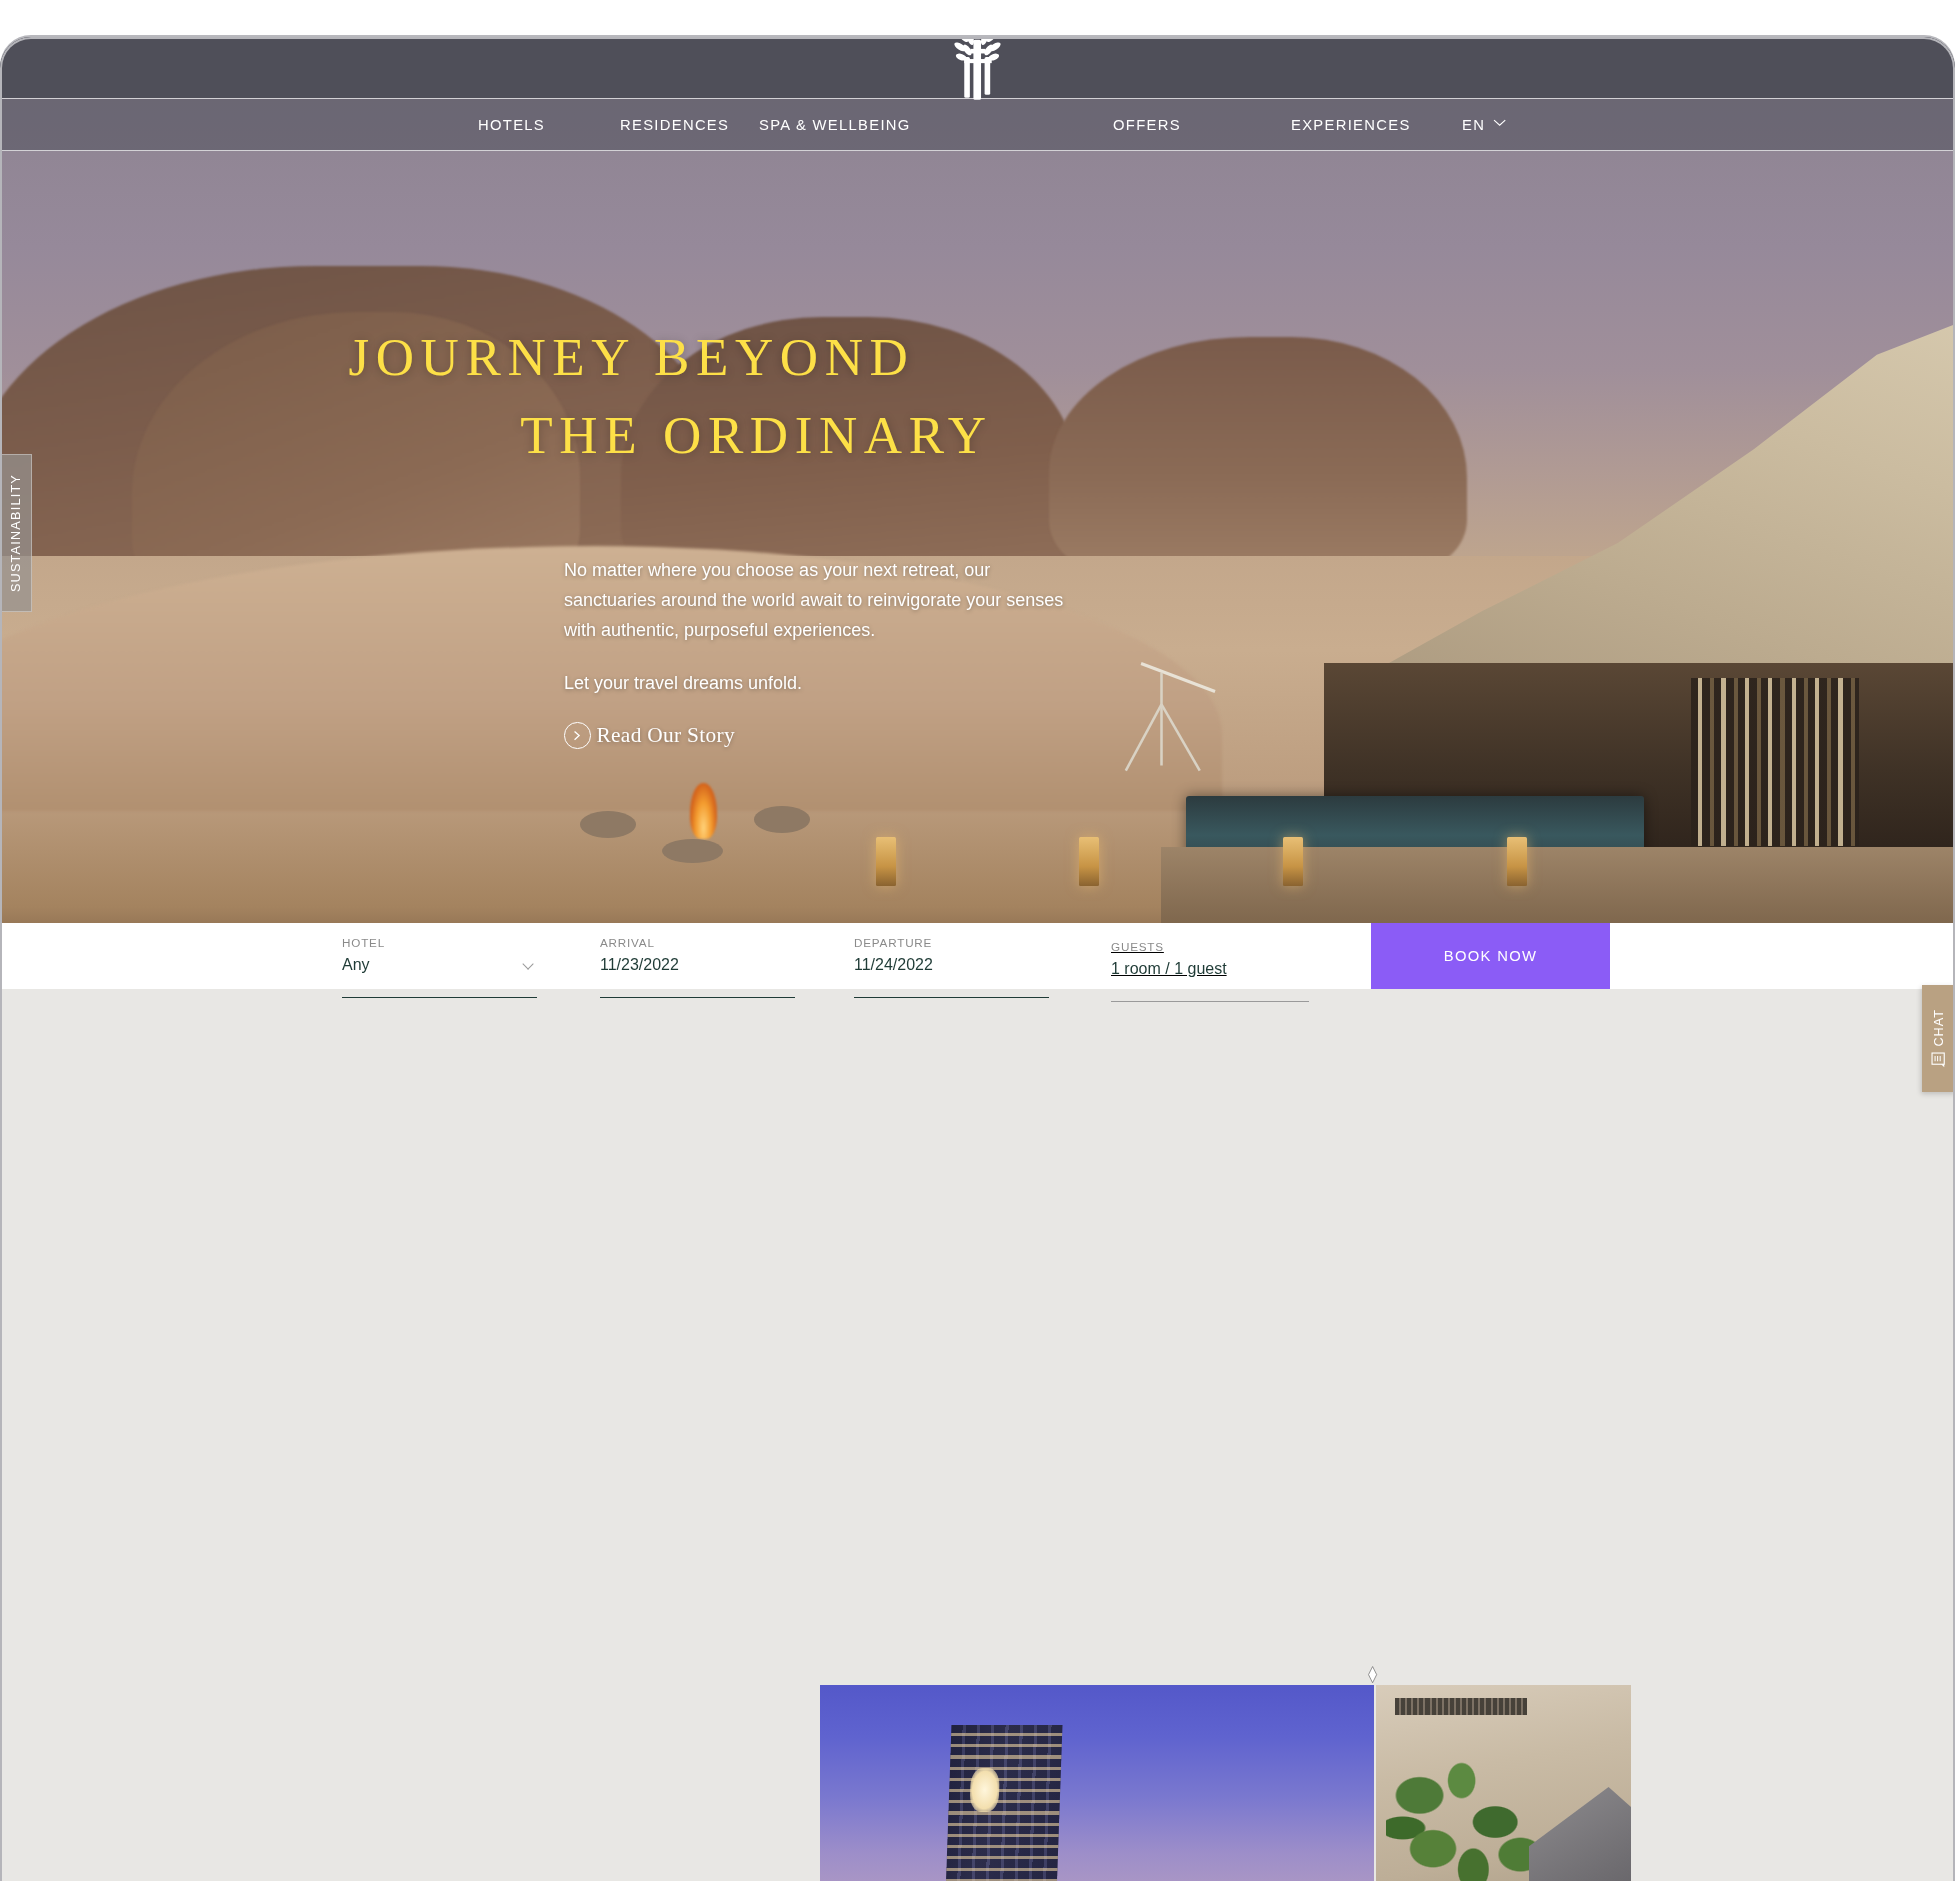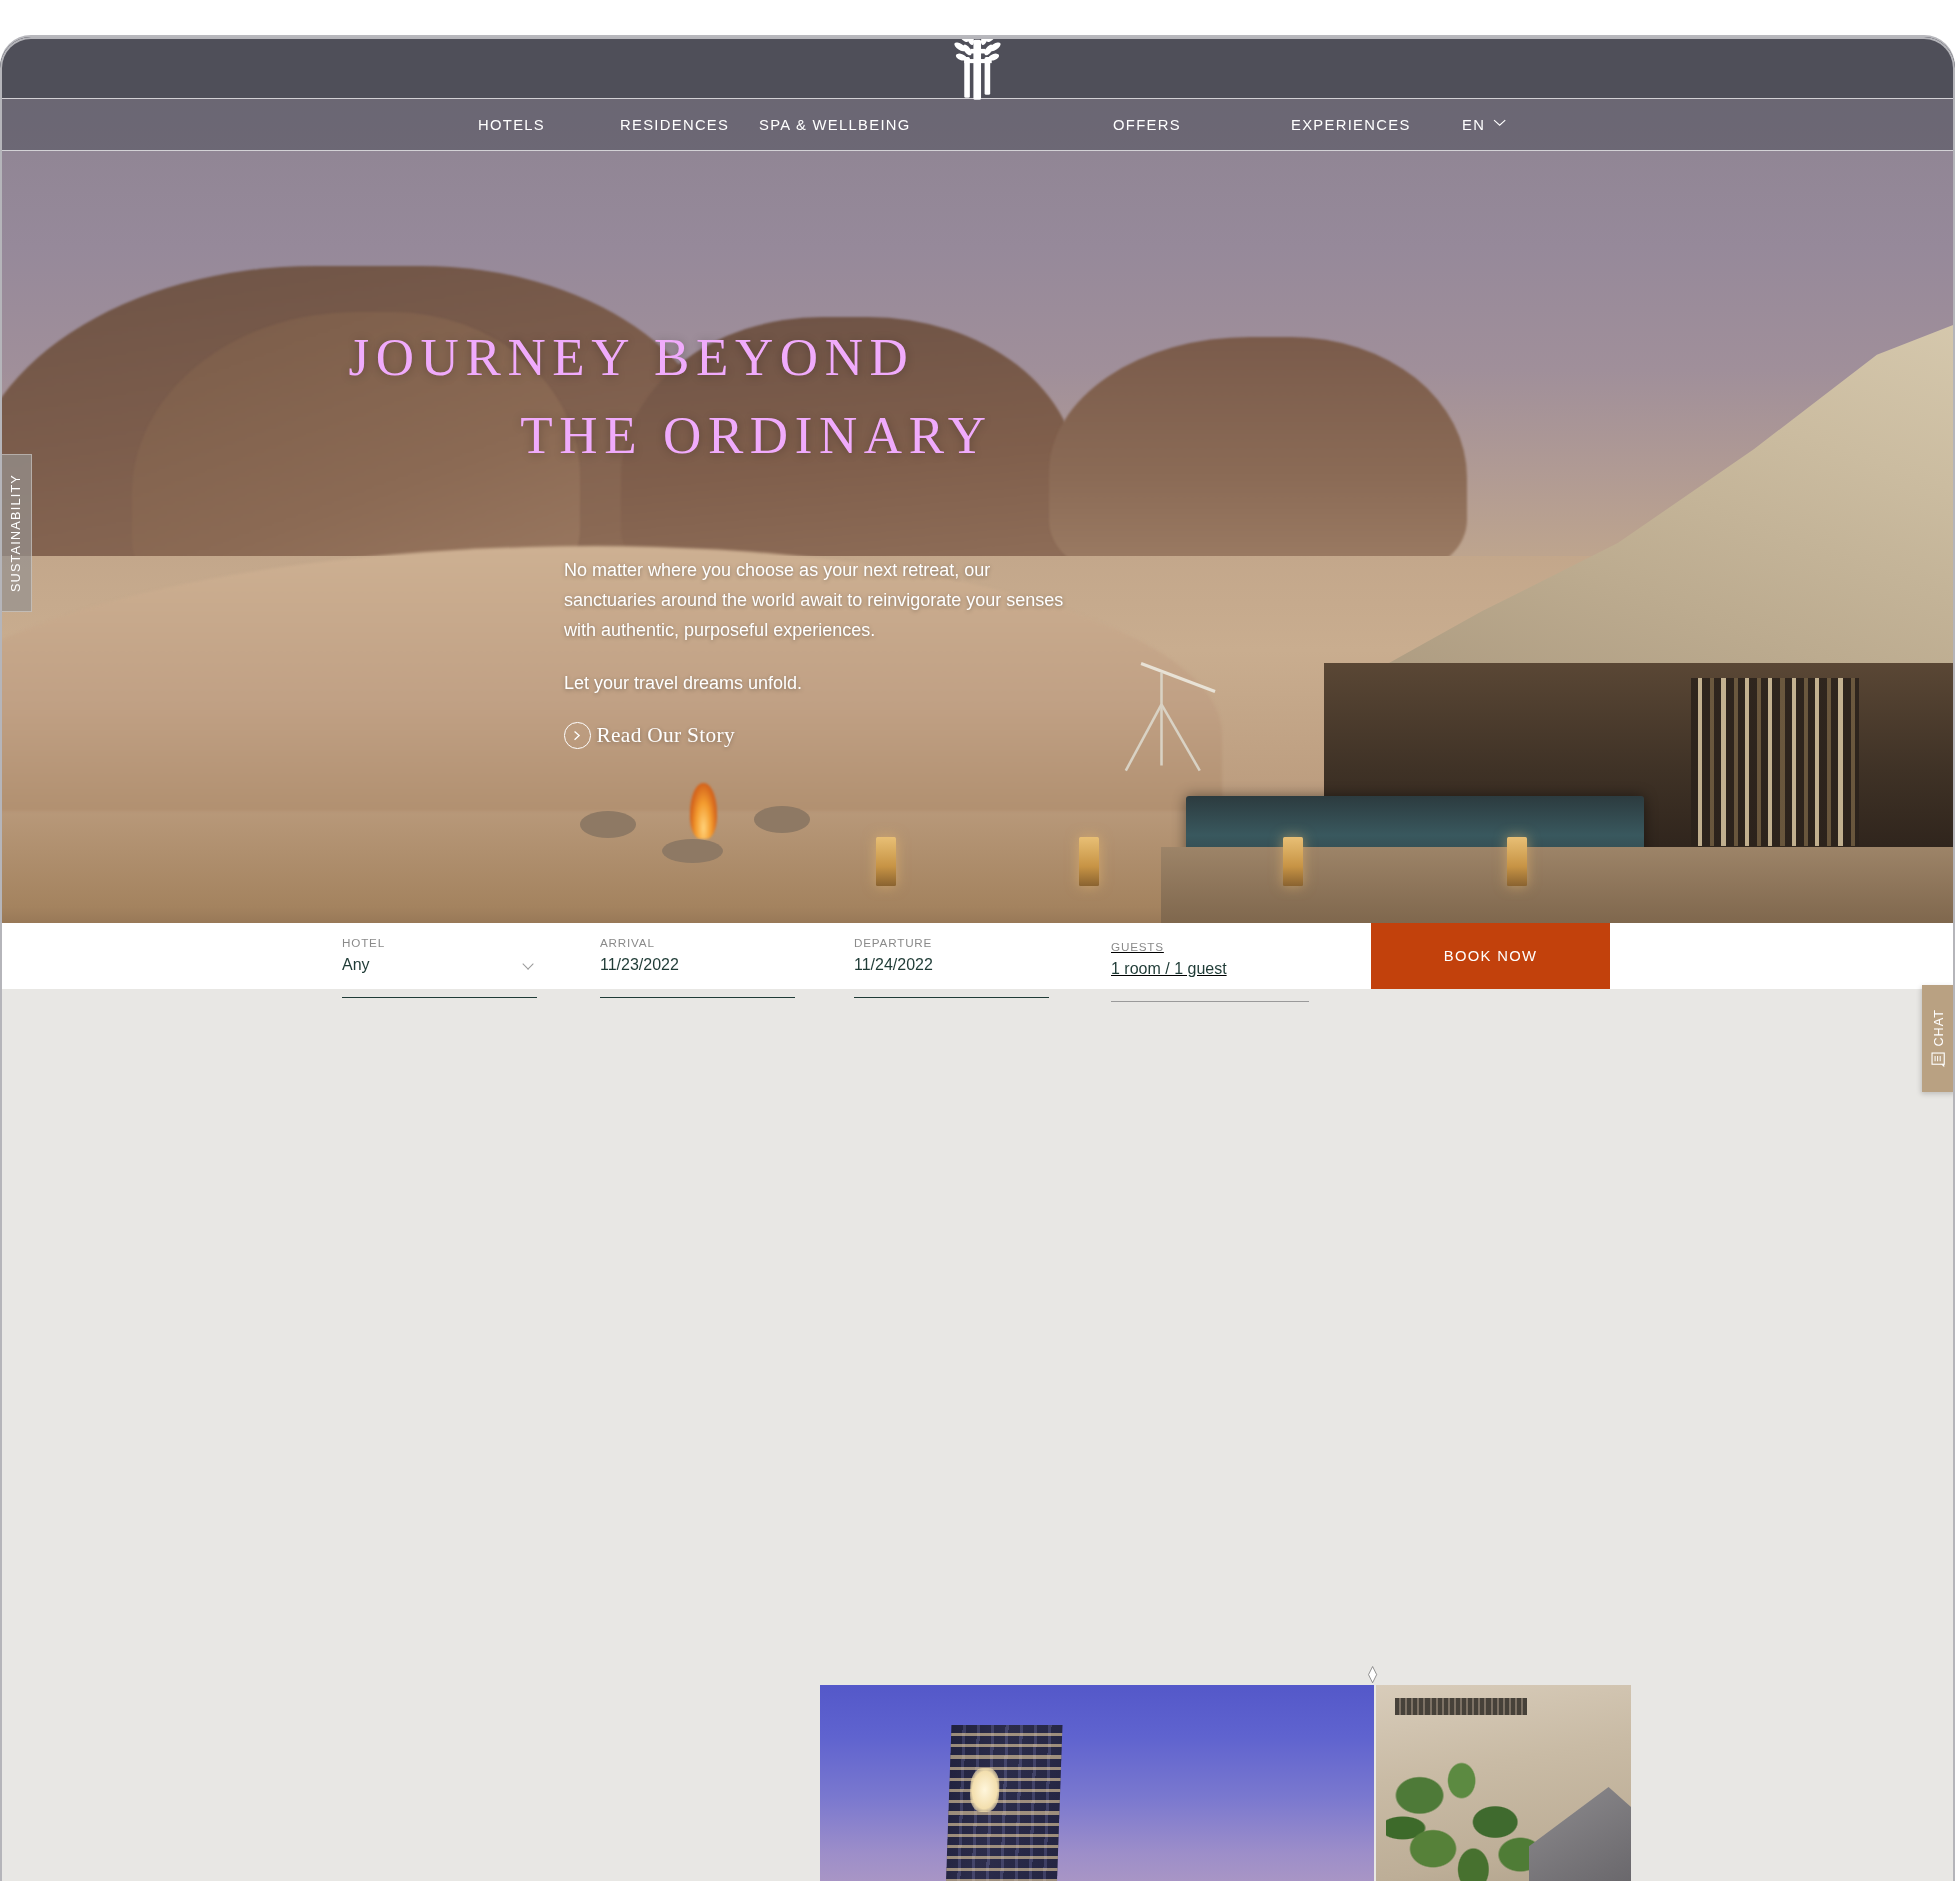--- a/index.html
+++ b/index.html
@@ -132,21 +132,21 @@
     border-radius:1.5px; box-shadow:0 0 13.2px rgba(240,190,110,.55);
   }
   .tripod{
     position:absolute; left:1085px; top:545px; width:153px; height:143px;
   }
 
   
   #heroContent{ position:absolute; left:0; top:0; width:1955px; height:825px; z-index:20; }
   #heroTitle{
     position:absolute; left:0; top:221px; width:1263px;
-    text-align:center; color:#f0abfc;
+    text-align:center; color:#fde047;
     font-family:"Liberation Serif", serif;
     font-size:53px; font-weight:400; letter-spacing:6.6px; line-height:1.47;
     text-shadow:0 1px 9.2px rgba(0,0,0,.25);
   }
   #heroTitle .l2{ display:block; padding-left:250px; }
   #heroPara{
     position:absolute; left:564px; top:458px; width:509px;
     color:#fff; font-size:18px; line-height:1.66; font-weight:400;
     text-shadow:0 0.5px 4.1px rgba(0,0,0,.35);
   }
@@ -192,21 +192,21 @@
     border-bottom:1.3px solid #1f3b36; position:relative;
   }
   .bkValue.grey{ border-bottom:1.3px solid #9a9a9a; }
   .caret{
     position:absolute; right:5.1px; top:4.1px;
     width:8.1px; height:8.1px; border-right:1.3px solid #9a9a9a;
     border-bottom:1.3px solid #9a9a9a; transform:rotate(45deg);
   }
   #bookNow{
     position:absolute; left:1371px; top:886px; width:239px; height:66px;
-    background:#c2410c; color:#fff; font-size:14.8px; letter-spacing:1.3px;
+    background:#8b5cf6; color:#fff; font-size:14.8px; letter-spacing:1.3px;
     display:flex; align-items:center; justify-content:center; cursor:pointer;
     z-index:31;
   }
 
   
   #chat{
     position:absolute; left:1922px; top:948px; width:34px; height:107px;
     background:#b9a182; z-index:55; cursor:pointer;
     display:flex; flex-direction:column; align-items:center; justify-content:center;
     gap:5.1px; box-shadow:-1.5px 1.5px 5.1px rgba(0,0,0,.18);

